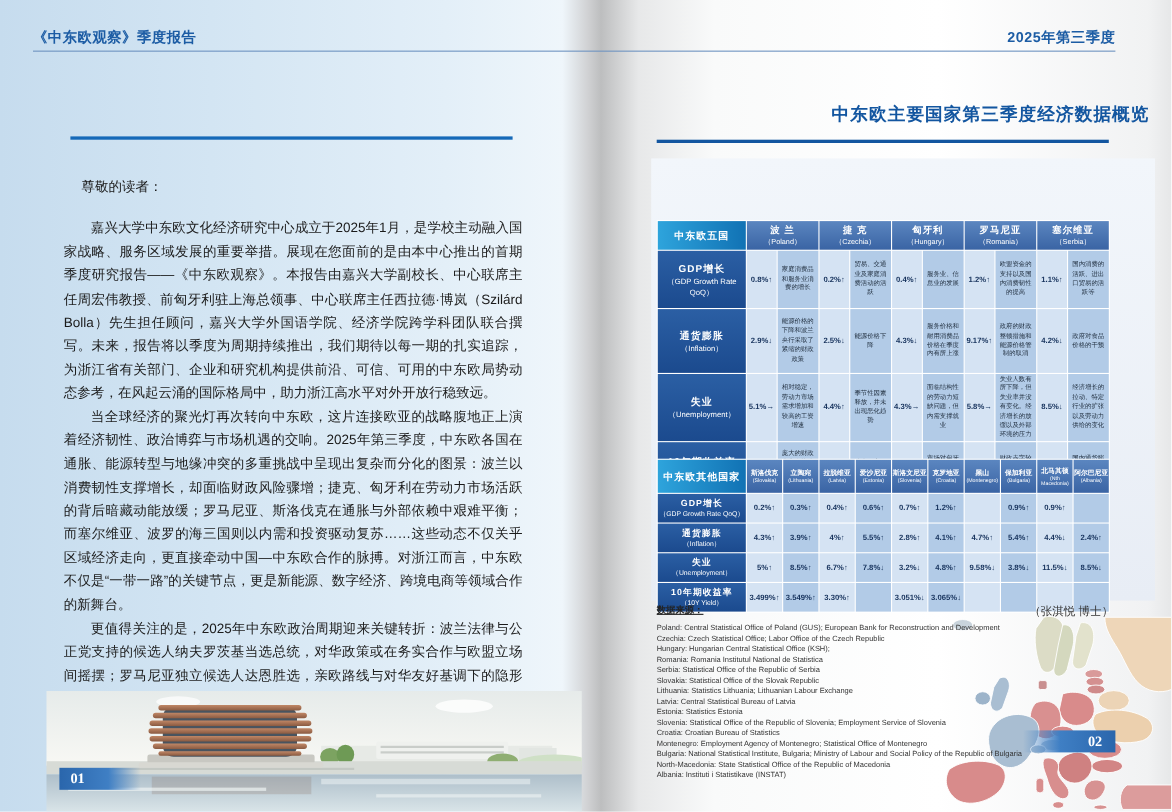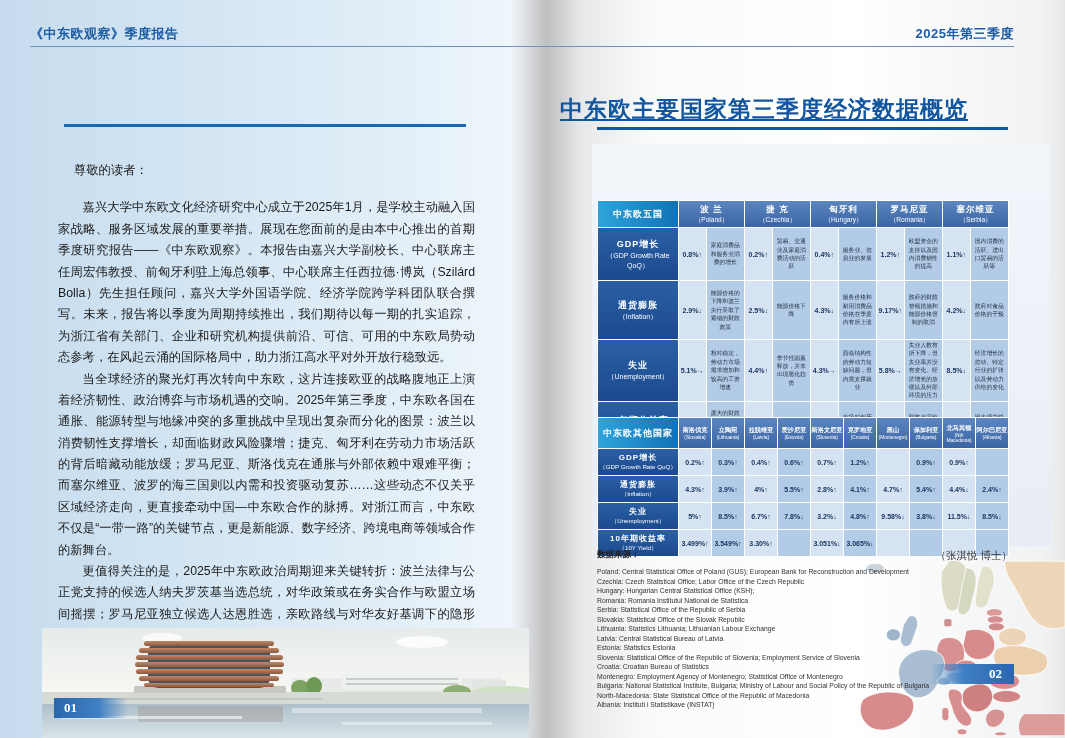--- a/index.html
+++ b/index.html
@@ -22,21 +22,21 @@
   .para b{font-weight:bold;}
   .photo{position:absolute;left:42px;top:628px;width:487px;height:110px;overflow:hidden;}
   .pagenum{position:absolute;height:20px;color:#fff;font-weight:bold;font-size:13px;
     font-family:"Liberation Serif","DejaVu Serif",serif;line-height:20px;z-index:6;}
   .pn-left{left:54px;top:698px;width:64px;padding-left:10px;
     background:linear-gradient(90deg,#2a66ac 0%,#3f7fc4 60%,rgba(63,127,196,0) 100%);}
   .pn-right{left:930px;top:664px;width:72px;text-align:right;padding-right:12px;
     background:linear-gradient(270deg,#2a66ac 0%,#3f7fc4 60%,rgba(63,127,196,0) 100%);}
 
   
-  .rp-title{position:absolute;left:560px;top:94px;width:485px;text-align:left;font-size:23px;font-weight:bold;color:#1356a0;letter-spacing:1px;text-decoration:underline;}
+  .rp-title{position:absolute;left:560px;top:94px;width:485px;text-align:right;font-size:16px;font-weight:bold;color:#1356a0;letter-spacing:1px;}
   .rp-rule{position:absolute;left:597px;top:127px;width:411px;height:3px;background:#1356a0;}
   .tables-panel{position:absolute;left:592px;top:144px;width:458px;height:402px;
     background:linear-gradient(180deg,#f2f6fb,#e8edf5);}
 
   table{border-collapse:separate;border-spacing:1px;background:#fff;table-layout:fixed;}
   #t1{position:absolute;left:597px;top:164px;width:411px;margin-top:36px;}
   #t2{position:absolute;left:597px;top:398px;width:411px;margin-top:19px;}
   th,td{padding:0;overflow:hidden;vertical-align:middle;}
   .corner{background:linear-gradient(90deg,#2ea4dc,#1172b4);color:#fff;font-size:9px;font-weight:bold;letter-spacing:1px;}
   .cth{background:linear-gradient(180deg,#5b86c0,#3a64a4);color:#fff;text-align:center;}
@@ -57,21 +57,21 @@
   #t1 tbody tr:nth-child(3) th,#t1 tbody tr:nth-child(3) td{height:56px;}
   #t1 tbody tr:nth-child(4) th,#t1 tbody tr:nth-child(4) td{height:46px;}
   #t2 thead th{height:30px;}
   #t2 tbody th,#t2 tbody td{height:26px;}
   #t2 td{font-size:7px;font-weight:bold;text-align:center;color:#16325c;white-space:nowrap;}
   #t2 td.c-odd{background:#d5e3f3;}
   #t2 td.c-even{background:#b2cbe7;}
 
   .attribution{position:absolute;left:850px;top:549px;width:162px;text-align:right;font-size:10.5px;color:#333;z-index:3;}
   .sources{position:absolute;left:597px;top:549px;width:348px;z-index:3;}
-  .src-label{font-size:8.5px;font-weight:bold;color:#222;display:block;margin-bottom:6px;}
+  .src-label{font-size:8.5px;font-weight:bold;color:#222;display:block;margin-bottom:6px;text-decoration:underline;}
   .src-line{font-size:6.8px;color:#333;line-height:1.4;}
   .map{position:absolute;left:853px;top:556px;width:212px;height:182px;z-index:1;}
 </style>
 </head>
 <body>
 
 <div class="spread">
 
   <div class="hdr-left">《中东欧观察》季度报告</div>
   <div class="hdr-right">2025年第三季度</div>

